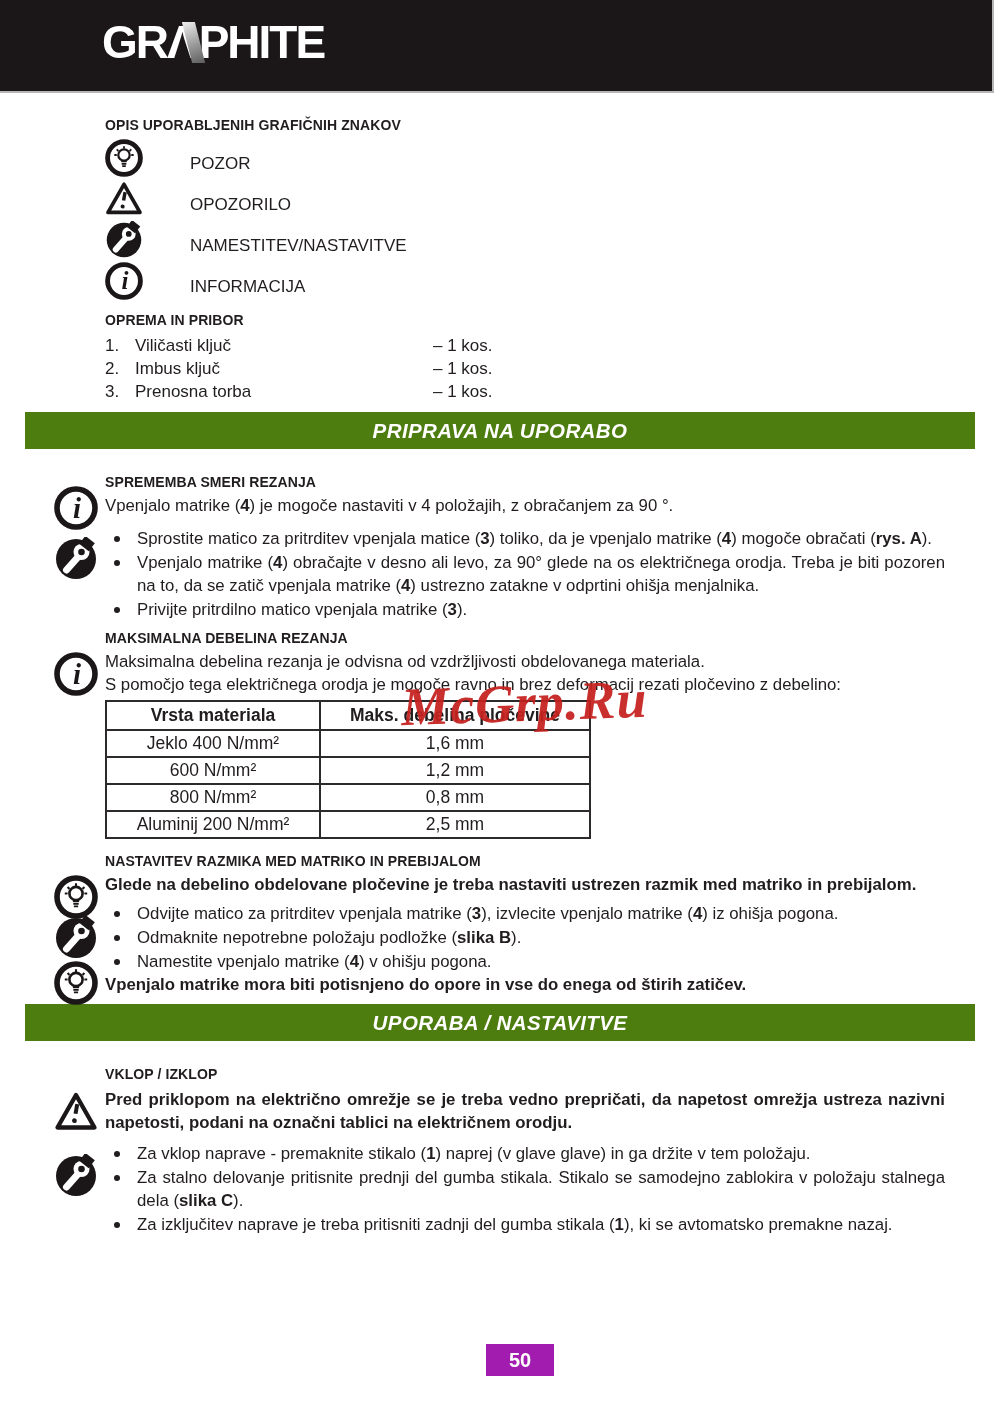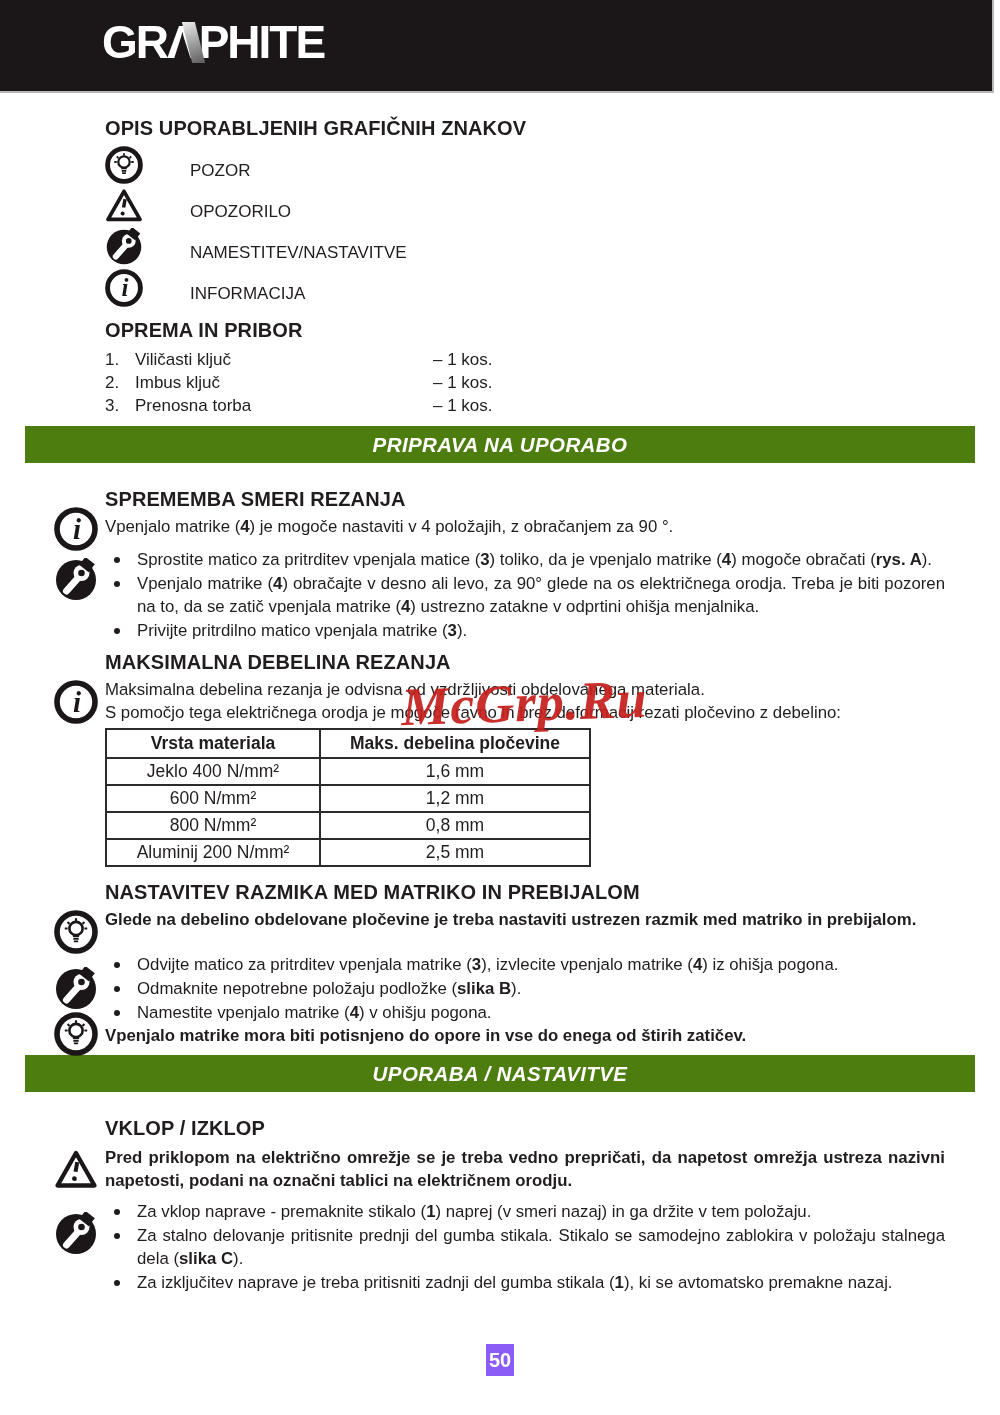--- a/index.html
+++ b/index.html
@@ -17,21 +17,21 @@
     position:absolute; left:102px; top:22px; display:flex; align-items:flex-start;
     color:#ffffff; font-weight:700; font-size:46px; line-height:40px; letter-spacing:-2px;
   }
   .logo-slash {
     width:13px; height:41px; margin:0 -1px 0 -9px;
     background:linear-gradient(160deg,#efefef 0%,#9a9a9a 55%,#5d5d5d 100%);
     transform:skewX(14deg);
   }
   
   .content { margin:0 55px 0 105px; }
-  .sec-title { font-size:20px; font-weight:700; letter-spacing:.1px; }
+  .sec-title { font-size:14px; font-weight:700; letter-spacing:.1px; }
   
   .sym-title { margin-top:24px; }
   .sym-list { margin-top:4px; }
   .sym-row { display:flex; align-items:center; height:41px; }
   .sym-icon { width:38px; height:38px; flex:none; }
   .sym-label { margin-left:47px; font-size:17px; position:relative; top:6px; }
   
   .equip-title { margin-top:11px; }
   .equip { margin-top:6px; }
   .equip-row { display:flex; height:23px; align-items:center; font-size:17px; }
@@ -72,22 +72,22 @@
   .col-thk { width:270px; }
   
   .watermark {
     position:absolute; left:401px; top:672px; z-index:6;
     font-family:"Liberation Serif", serif; font-style:italic; font-weight:700;
     font-size:54px; color:#c5211e; letter-spacing:1px; transform:rotate(-2deg);
     opacity:.93; pointer-events:none;
   }
   
   .footer-page {
-    position:absolute; left:486px; top:1344px; width:28px; height:32px;
-    background:#8b5cf6; color:#fff; font-weight:700; font-size:20px;
+    position:absolute; left:486px; top:1344px; width:68px; height:32px;
+    background:#a21caf; color:#fff; font-weight:700; font-size:20px;
     display:flex; align-items:center; justify-content:center;
   }
 </style>
 </head>
 <body>
 
 <div class="header">
   <div class="logo">
     <span>GR</span>
       <span>Λ</span>
@@ -234,21 +234,21 @@
   </div>
 
   <div class="note">
     <span class="note-icon" style="top:14px;"><svg viewBox="0 0 44 44" width="100%" height="100%">
           <circle cx="22" cy="22" r="20" fill="#1b1718"></circle>
           <path d="M12.5 33 L24 20" stroke="#ffffff" stroke-width="7" stroke-linecap="round" fill="none"></path>
           <circle cx="27.5" cy="15" r="8" fill="#ffffff"></circle>
           <circle cx="27.5" cy="15" r="3.3" fill="#1b1718"></circle>
           <rect x="27" y="1.5" width="12" height="10" fill="#1b1718" transform="rotate(38 33 6.5)"></rect>
         </svg></span>
-    <ul class="blist" style="margin-top:22px;">
+    <ul class="blist" style="margin-top:6px;">
       <li><span>Odvijte matico za pritrditev vpenjala matrike (</span><b>3</b><span>), izvlecite vpenjalo matrike (</span><b>4</b><span>) iz ohišja pogona.</span></li>
       <li><span>Odmaknite nepotrebne položaju podložke (</span><b>slika B</b><span>).</span></li>
       <li><span>Namestite vpenjalo matrike (</span><b>4</b><span>) v ohišju pogona.</span></li>
     </ul>
   </div>
 
   <div class="note bold" style="">
     <span class="note-icon raised"><svg viewBox="0 0 44 44" width="100%" height="100%">
           <circle cx="22" cy="22" r="19" fill="none" stroke="#1b1718" stroke-width="5.6"></circle>
           <circle cx="22" cy="18.5" r="6.6" fill="none" stroke="#1b1718" stroke-width="2.6"></circle>
@@ -277,21 +277,21 @@
 
   <div class="note">
     <span class="note-icon" style="top:12px;"><svg viewBox="0 0 44 44" width="100%" height="100%">
           <circle cx="22" cy="22" r="20" fill="#1b1718"></circle>
           <path d="M12.5 33 L24 20" stroke="#ffffff" stroke-width="7" stroke-linecap="round" fill="none"></path>
           <circle cx="27.5" cy="15" r="8" fill="#ffffff"></circle>
           <circle cx="27.5" cy="15" r="3.3" fill="#1b1718"></circle>
           <rect x="27" y="1.5" width="12" height="10" fill="#1b1718" transform="rotate(38 33 6.5)"></rect>
         </svg></span>
     <ul class="blist" style="margin-top:8px;">
-      <li><span>Za vklop naprave - premaknite stikalo (</span><b>1</b><span>) naprej (v smeri nazaj) in ga držite v tem položaju.</span></li>
+      <li><span>Za vklop naprave - premaknite stikalo (</span><b>1</b><span>) naprej (v glave glave) in ga držite v tem položaju.</span></li>
       <li class="just"><span>Za stalno delovanje pritisnite prednji del gumba stikala. Stikalo se samodejno zablokira v položaju stalnega dela (</span><b>slika C</b><span>).</span></li>
       <li><span>Za izključitev naprave je treba pritisniti zadnji del gumba stikala (</span><b>1</b><span>), ki se avtomatsko premakne nazaj.</span></li>
     </ul>
   </div>
 </div>
 
 <div class="watermark">McGrp.Ru</div>
 <div class="footer-page">50</div>
 
 </body></html>

